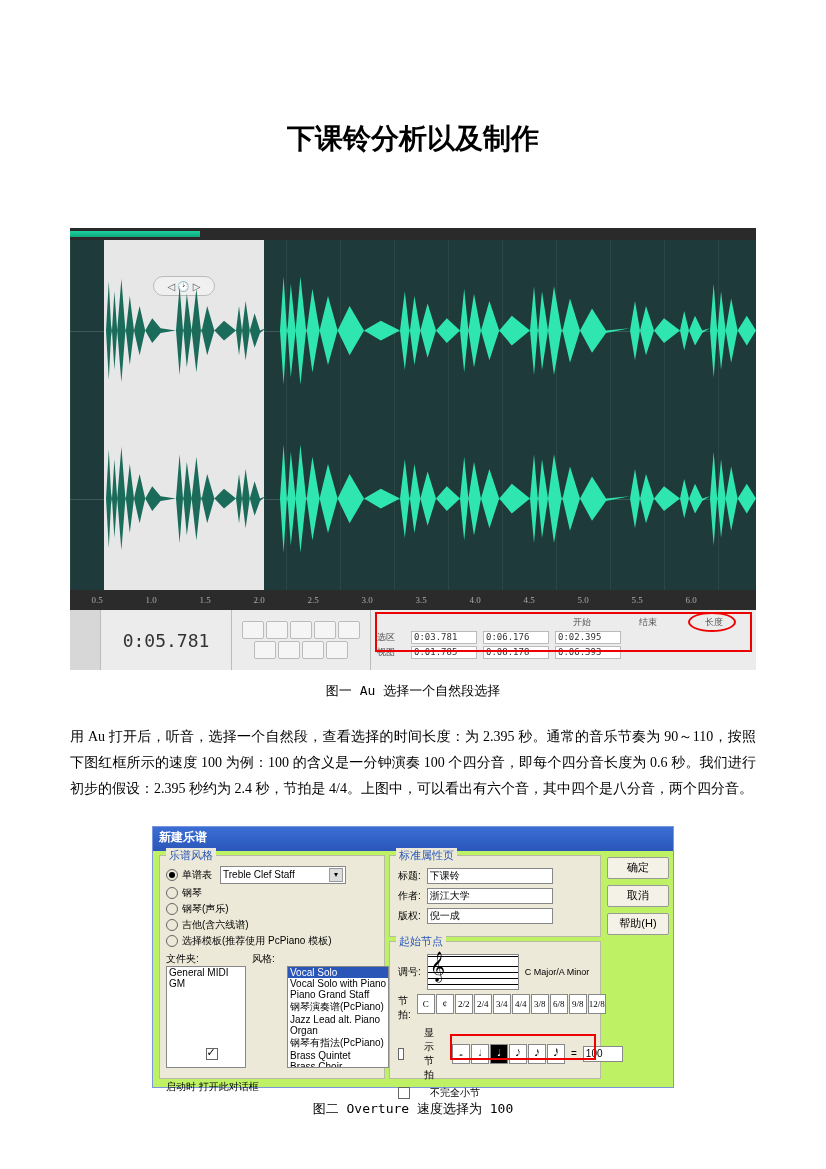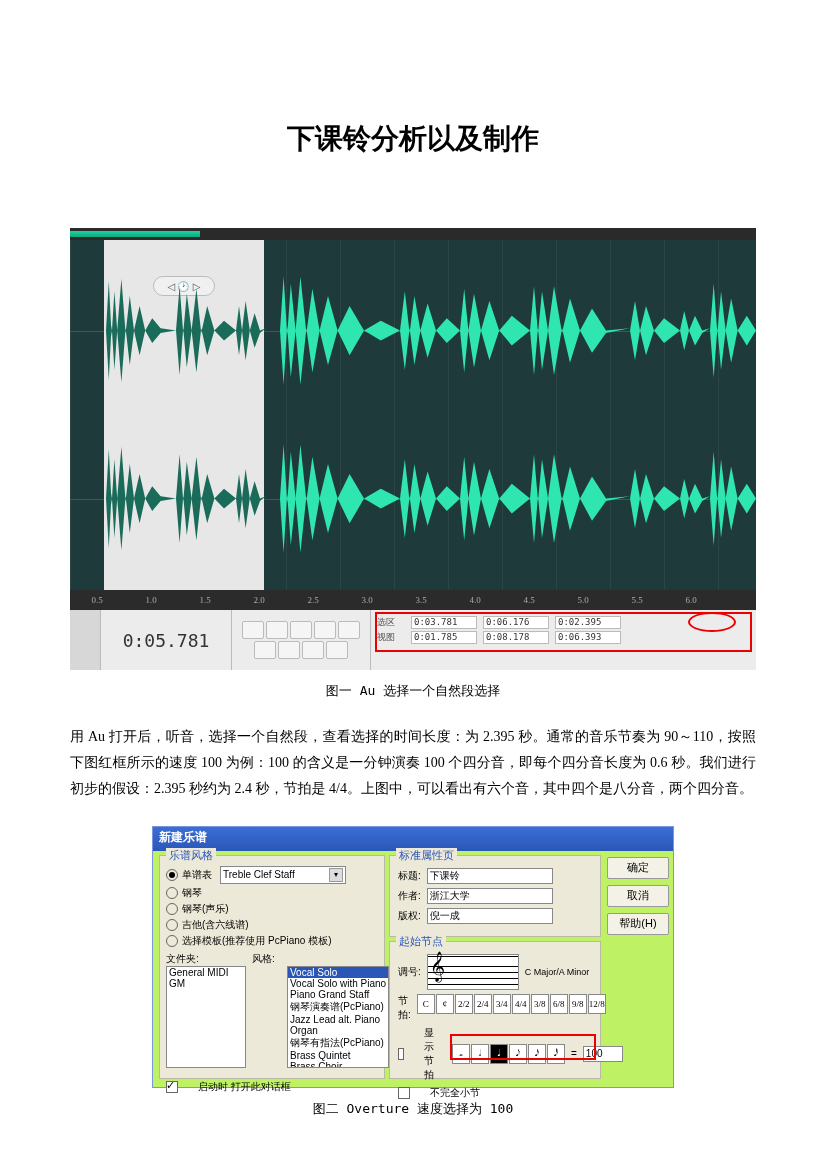--- a/index.html
+++ b/index.html
@@ -342,20 +342,25 @@
         <div class="tbtn"></div>
         <div class="tbtn"></div>
         <div class="tbtn"></div>
         <div class="tbtn"></div>
         <div class="tbtn"></div>
         <div class="tbtn"></div>
       </div>
       <div class="bb-sel">
         <div class="redbox1"></div>
         <div class="redcirc"></div>
+        <div class="selrow" style="justify-content:flex-end;margin-right:6px;">
+          <span style="width:60px;text-align:center;color:#555;">开始</span>
+          <span style="width:60px;text-align:center;color:#555;">结束</span>
+          <span style="width:60px;text-align:center;color:#555;">长度</span>
+        </div>
         <div class="selrow">
           <span class="lbl">选区</span>
           <span class="val">0:03.781</span>
           <span class="val">0:06.176</span>
           <span class="val">0:02.395</span>
         </div>
         <div class="selrow">
           <span class="lbl">视图</span>
           <span class="val">0:01.785</span>
           <span class="val">0:08.178</span>
@@ -415,21 +420,21 @@
               <div>钢琴演奏谱(PcPiano)</div>
               <div>Jazz Lead alt. Piano</div>
               <div>Organ</div>
               <div>钢琴有指法(PcPiano)</div>
               <div>Brass Quintet</div>
               <div>Brass Choir</div>
 
             </div>
           </div>
         </div>
-        <div class="chk" style="position:absolute;left:-2px;bottom:-18px;">
+        <div class="chk" style="position:absolute;left:-2px;bottom:-18px;flex-direction:column;">
           <span class="c sel"></span>
           <span>启动时 打开此对话框</span>
         </div>
       </div>
 
       <div class="group g-attr">
         <div class="glabel">标准属性页</div>
         <div class="field" style="margin-top:12px;">
             <span>标题:</span>
             <input style="width: 120px;" value="下课铃">

